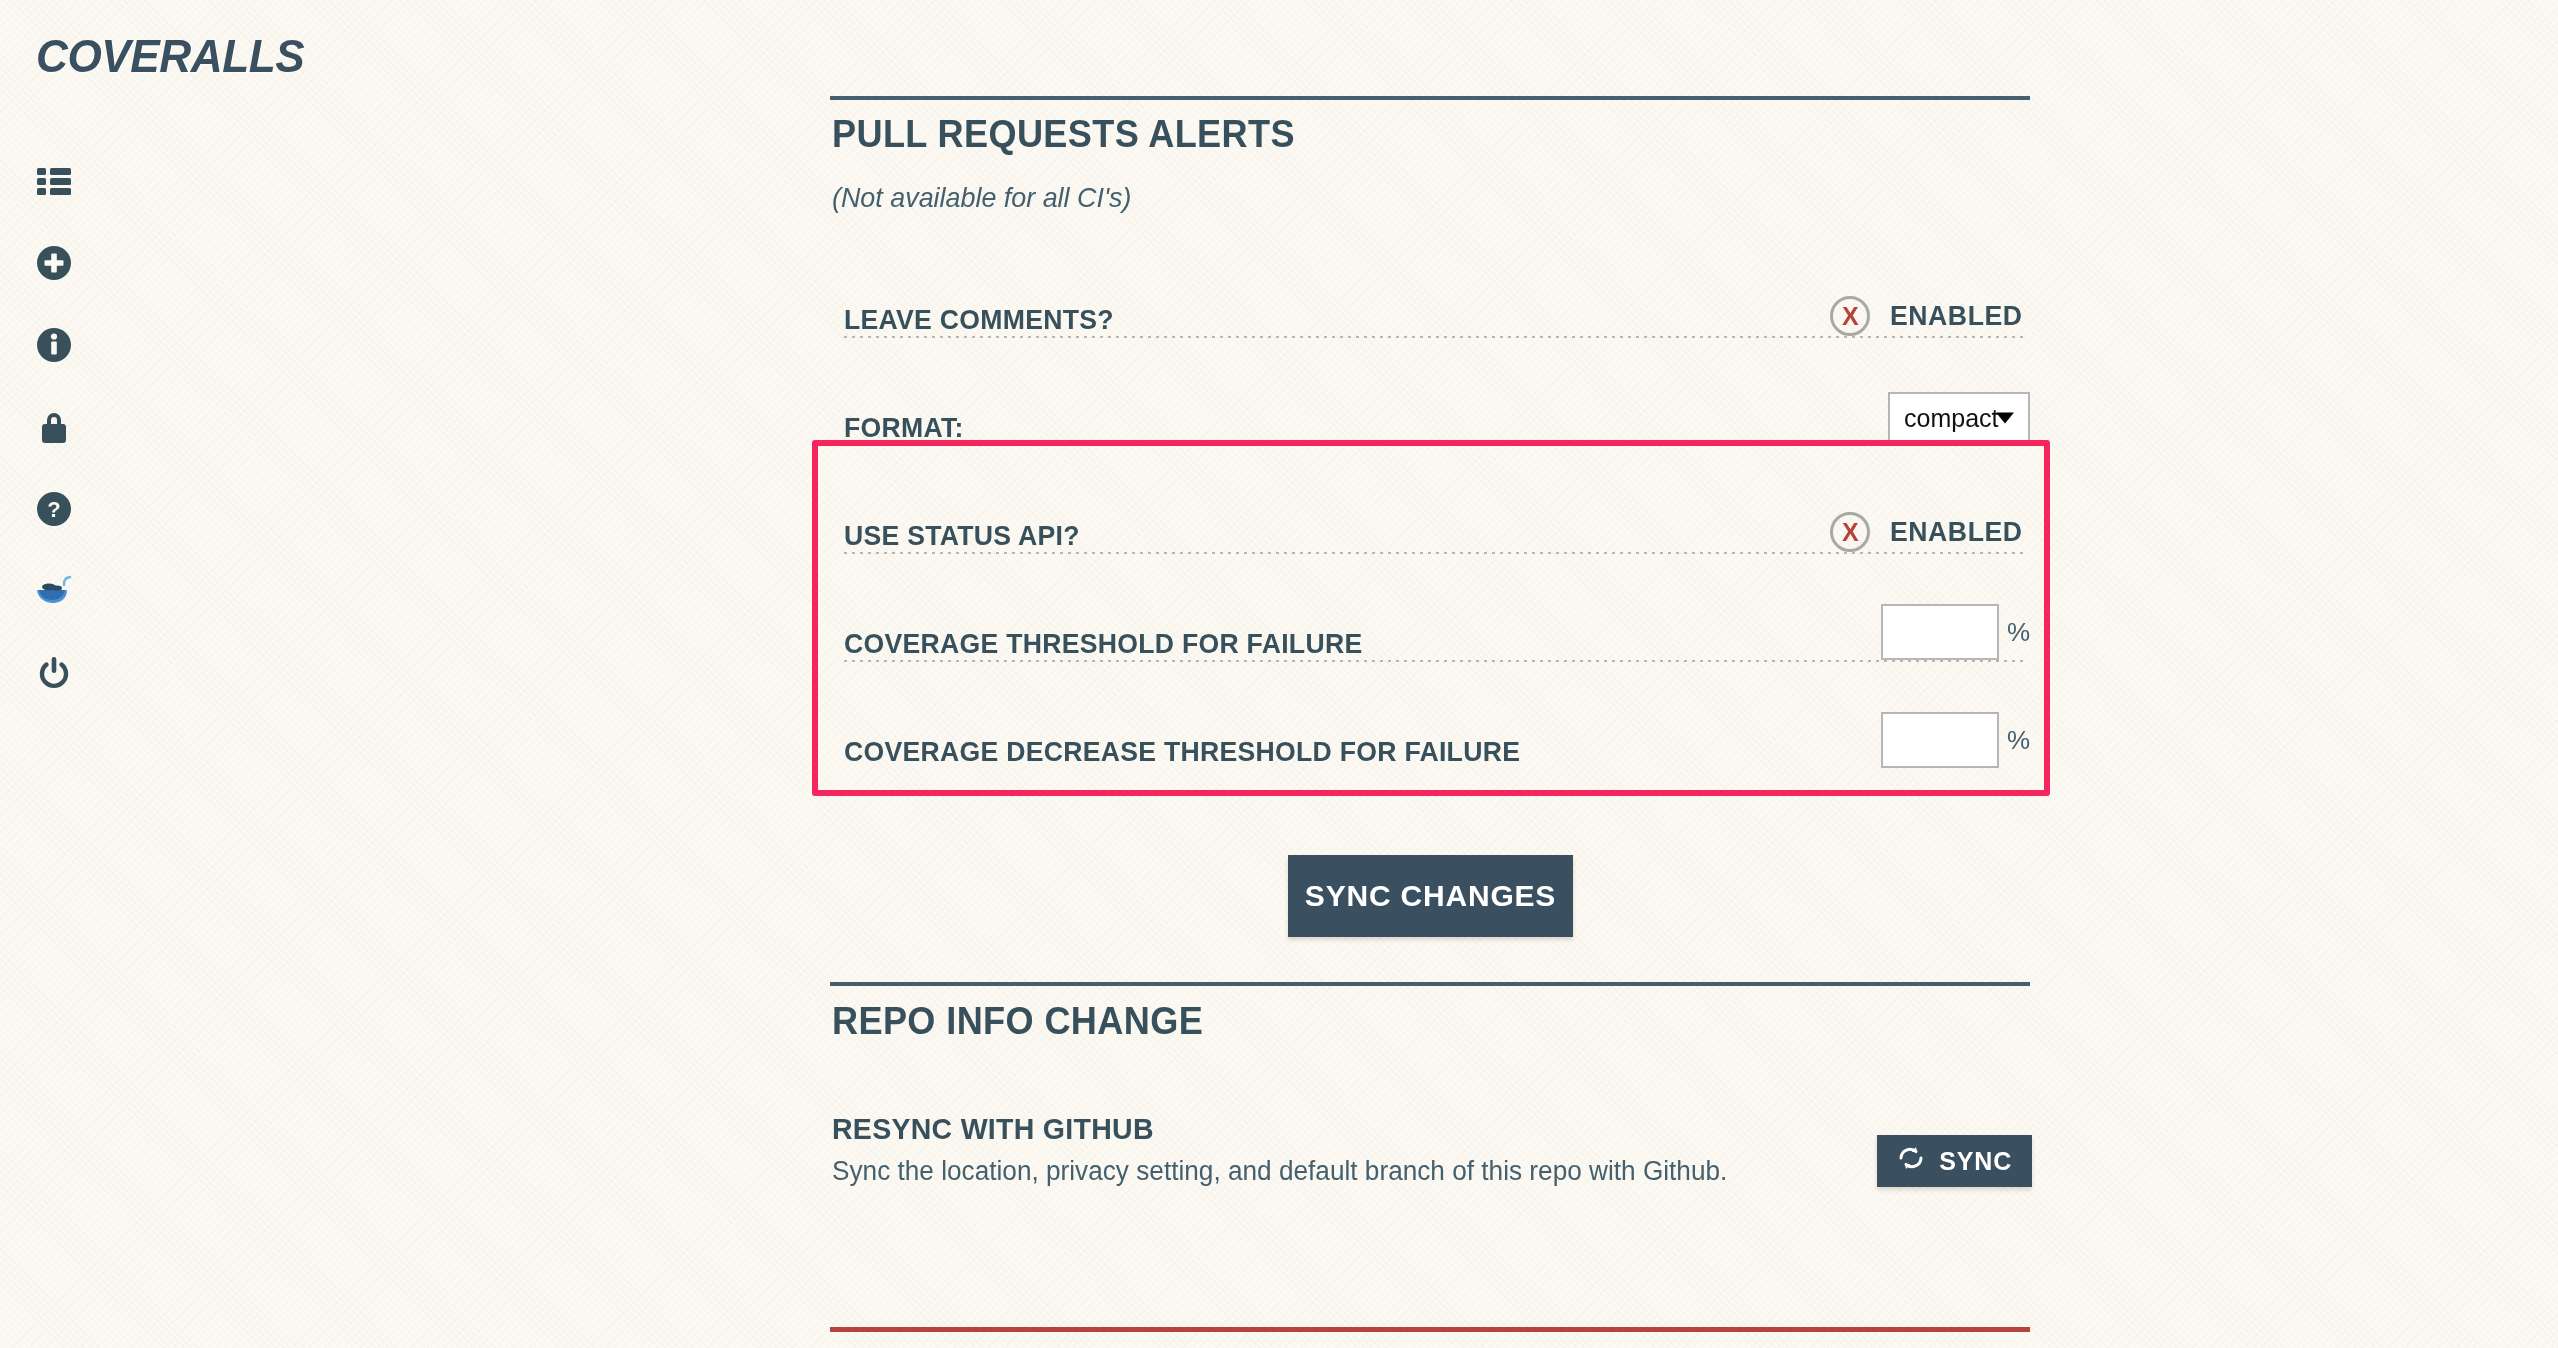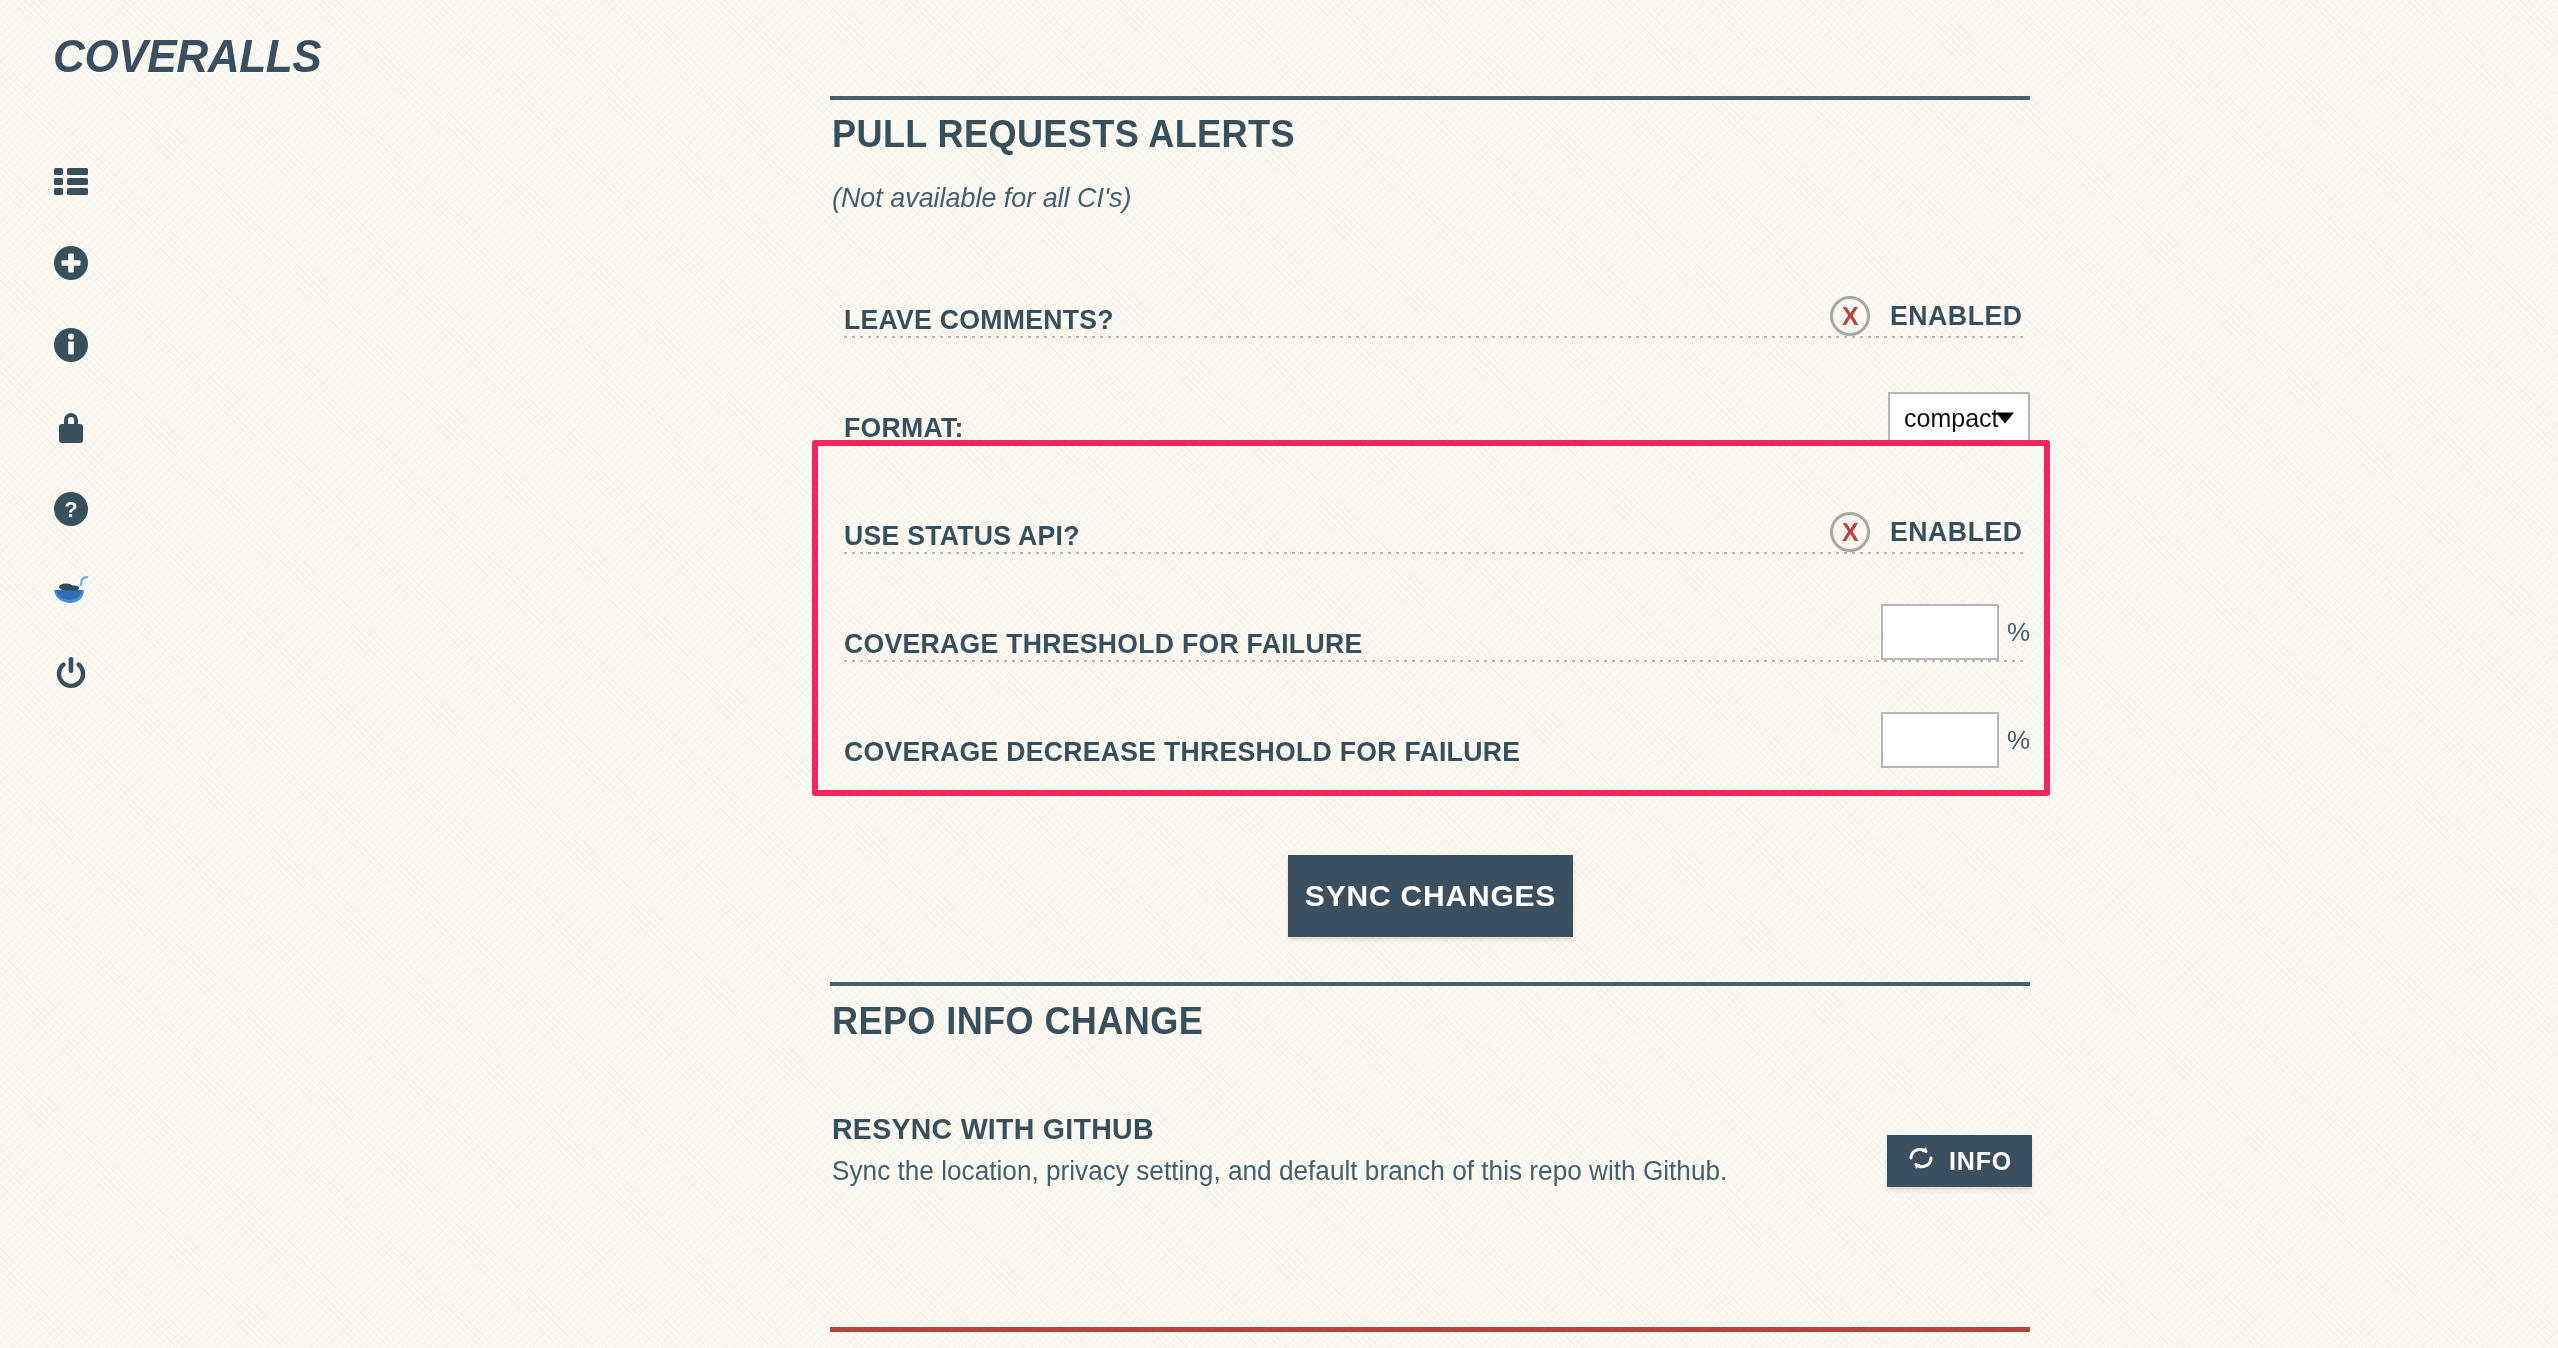--- a/index.html
+++ b/index.html
@@ -26,21 +26,21 @@
     pointer-events: none;
     background-image:
       repeating-linear-gradient(45deg, rgba(150,140,115,0.045) 0 1px, transparent 1px 5px),
       repeating-linear-gradient(-45deg, rgba(150,140,115,0.035) 0 1px, transparent 1px 6px);
     z-index: 0;
   }
 
   
   .sidebar {
     position: absolute;
-    left: 17px; top: 0;
+    left: 0; top: 0;
     width: 108px;
     height: 1141px;
     z-index: 3;
   }
   .brand {
     position: absolute;
     left: 36px;
     top: 28px;
     font-family: "Liberation Sans Narrow", "Liberation Sans", sans-serif;
     font-weight: 700;
@@ -449,19 +449,19 @@
 
     <button class="btn btn-sync" style="margin-top:2px;">
       <span>
         <svg width="28" height="24" viewBox="0 0 28 24">
           <path d="M4 12 a9 9 0 0 1 15 -6.4" stroke="#fff" stroke-width="3" fill="none" stroke-linecap="round"></path>
           <path d="M24 12 a9 9 0 0 1 -15 6.4" stroke="#fff" stroke-width="3" fill="none" stroke-linecap="round"></path>
           <path d="M19 1 l1 5 -5.4 0 Z" fill="#fff"></path>
           <path d="M9 23 l-1 -5 5.4 0 Z" fill="#fff"></path>
         </svg>
       </span>
-      <span>INFO</span>
+      <span>SYNC</span>
     </button>
   </div>
 
   <div style="position:absolute; left:0; top:1327px;" class="section-rule bottom-red"></div>
 
 </div>
 
 </body></html>

